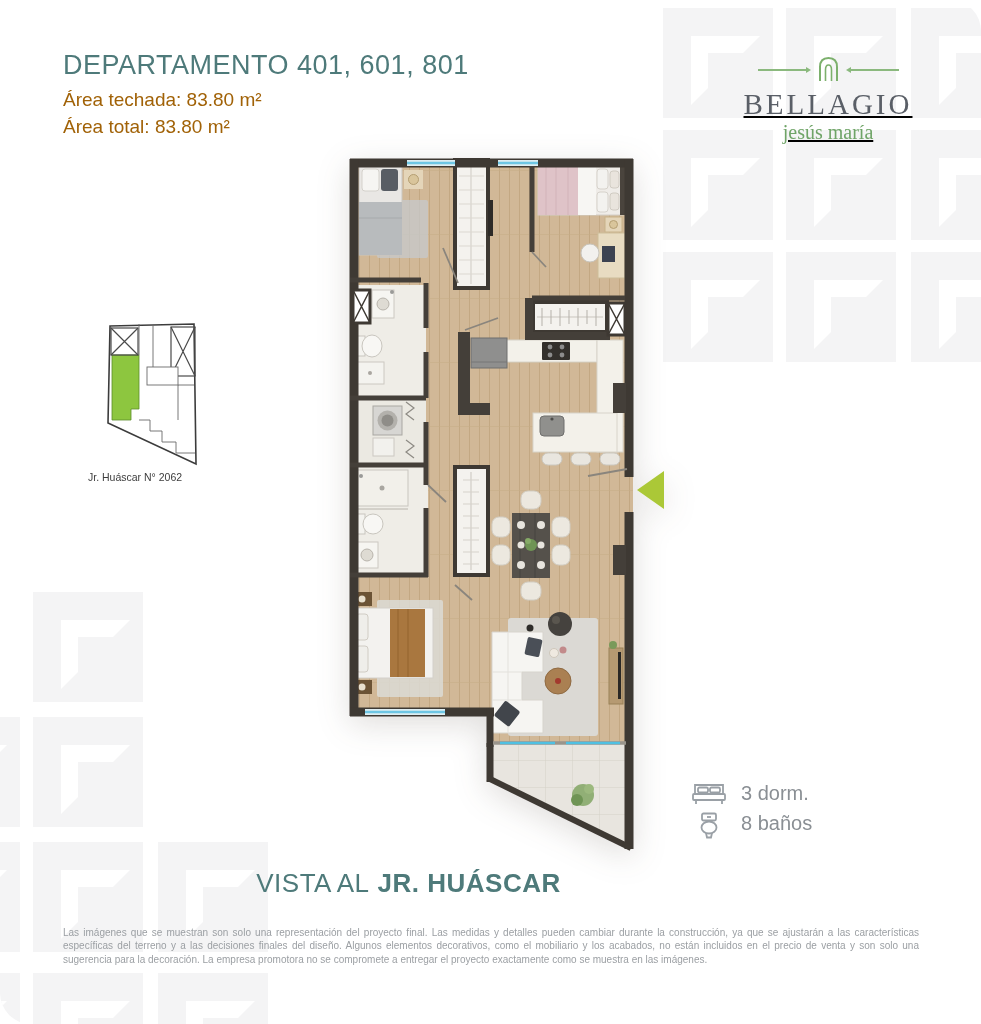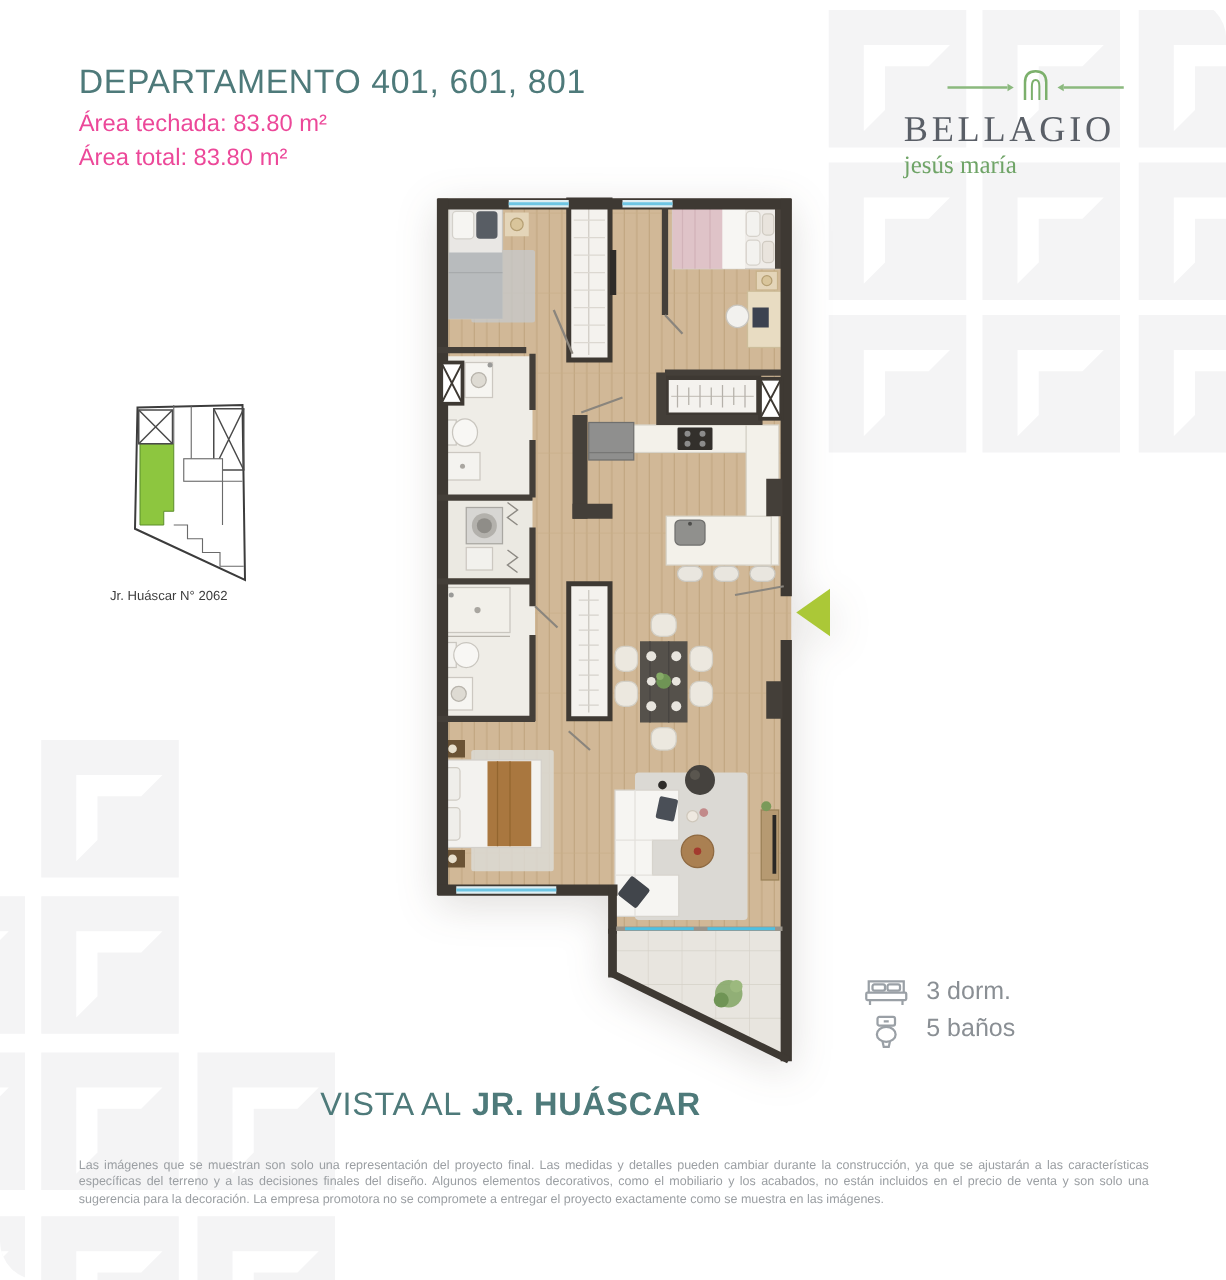--- a/index.html
+++ b/index.html
@@ -10,23 +10,23 @@
   
   #bg-tiles{position:absolute;inset:0;z-index:0;}
   .bg-tile{position:absolute;background:#f4f4f5;}
   .bg-tile svg{display:block;width:100%;height:100%;}
   
   .header{position:absolute;left:63px;top:50px;z-index:2;}
   .header h1{
     margin:0;font-size:27px;font-weight:400;letter-spacing:.5px;
     color:#4e7a7a;
   }
-  .header .area{margin-top:6px;font-size:19px;color:#ec4899;line-height:1.35;}
-  
-  .logo{position:absolute;left:723px;top:55px;width:210px;z-index:2;}
+  .header .area{margin-top:6px;font-size:19px;color:#a16207;line-height:1.35;}
+  
+  .logo{position:absolute;left:723px;top:55px;width:210px;z-index:2;text-align:center;text-decoration:underline;}
   .logo-ornament{display:flex;align-items:center;justify-content:center;gap:6px;height:30px;}
   .logo-line{display:flex;align-items:center;}
   .logo-line .bar{width:48px;height:1.5px;background:#8bb97e;}
   .logo-line .tri{width:0;height:0;border-top:3px solid transparent;border-bottom:3px solid transparent;}
   .logo-line.left .tri{border-left:5px solid #8bb97e;}
   .logo-line.right .tri{border-right:5px solid #8bb97e;}
   .logo-brand{
     font-family:"Liberation Serif",serif;font-size:29px;letter-spacing:3px;
     color:#5a5f67;margin-top:3px;font-weight:500;
   }
@@ -493,21 +493,21 @@
     </div>
     <div class="spec-row">
       <span class="spec-icon">
         <svg width="22" height="28" viewBox="0 0 22 28" fill="none" stroke="#9aa0a6" stroke-width="1.8">
           <rect x="4" y="1.5" width="14" height="7" rx="1.5"></rect>
           <line x1="9" y1="5" x2="13" y2="5"></line>
           <ellipse cx="11" cy="15.5" rx="7.5" ry="6"></ellipse>
           <path d="M8,21 L9,25.5 H13 L14,21"></path>
         </svg>
       </span>
-      <span class="spec-text">5 baños</span>
+      <span class="spec-text">8 baños</span>
     </div>
   </div>
 
   <div class="vista">
     <span>VISTA AL</span><span class="street">JR. HUÁSCAR</span>
   </div>
 
   <div class="disclaimer">Las imágenes que se muestran son solo una representación del proyecto final. Las medidas y detalles pueden cambiar durante la construcción, ya que se ajustarán a las características específicas del terreno y a las decisiones finales del diseño. Algunos elementos decorativos, como el mobiliario y los acabados, no están incluidos en el precio de venta y son solo una sugerencia para la decoración. La empresa promotora no se compromete a entregar el proyecto exactamente como se muestra en las imágenes.</div>
 
 </div>

